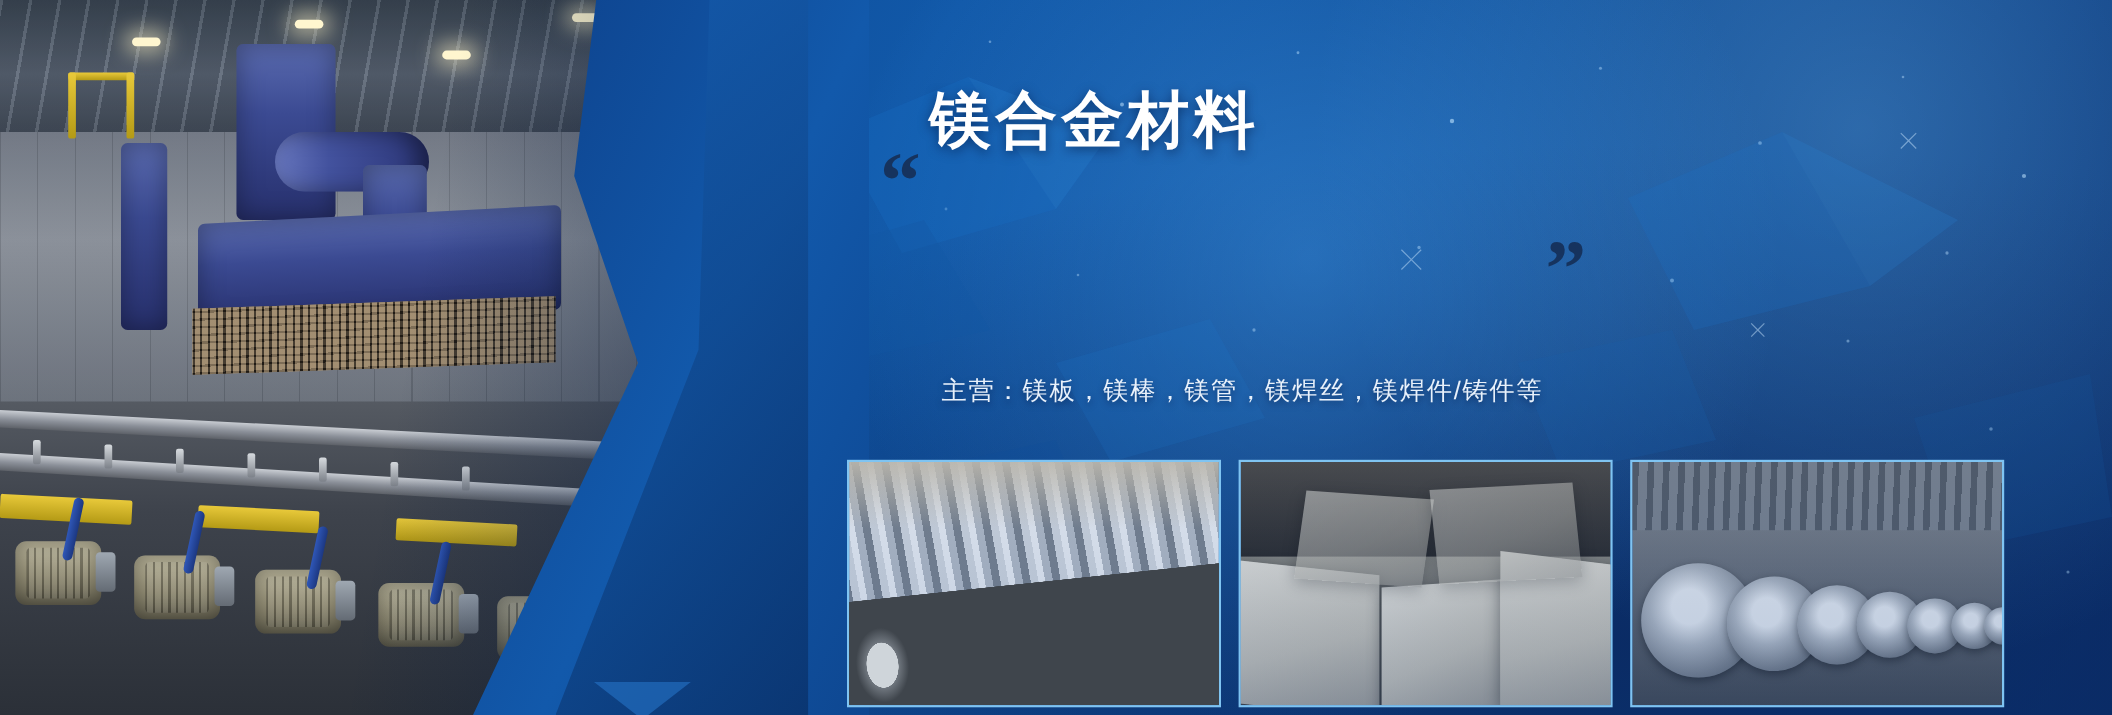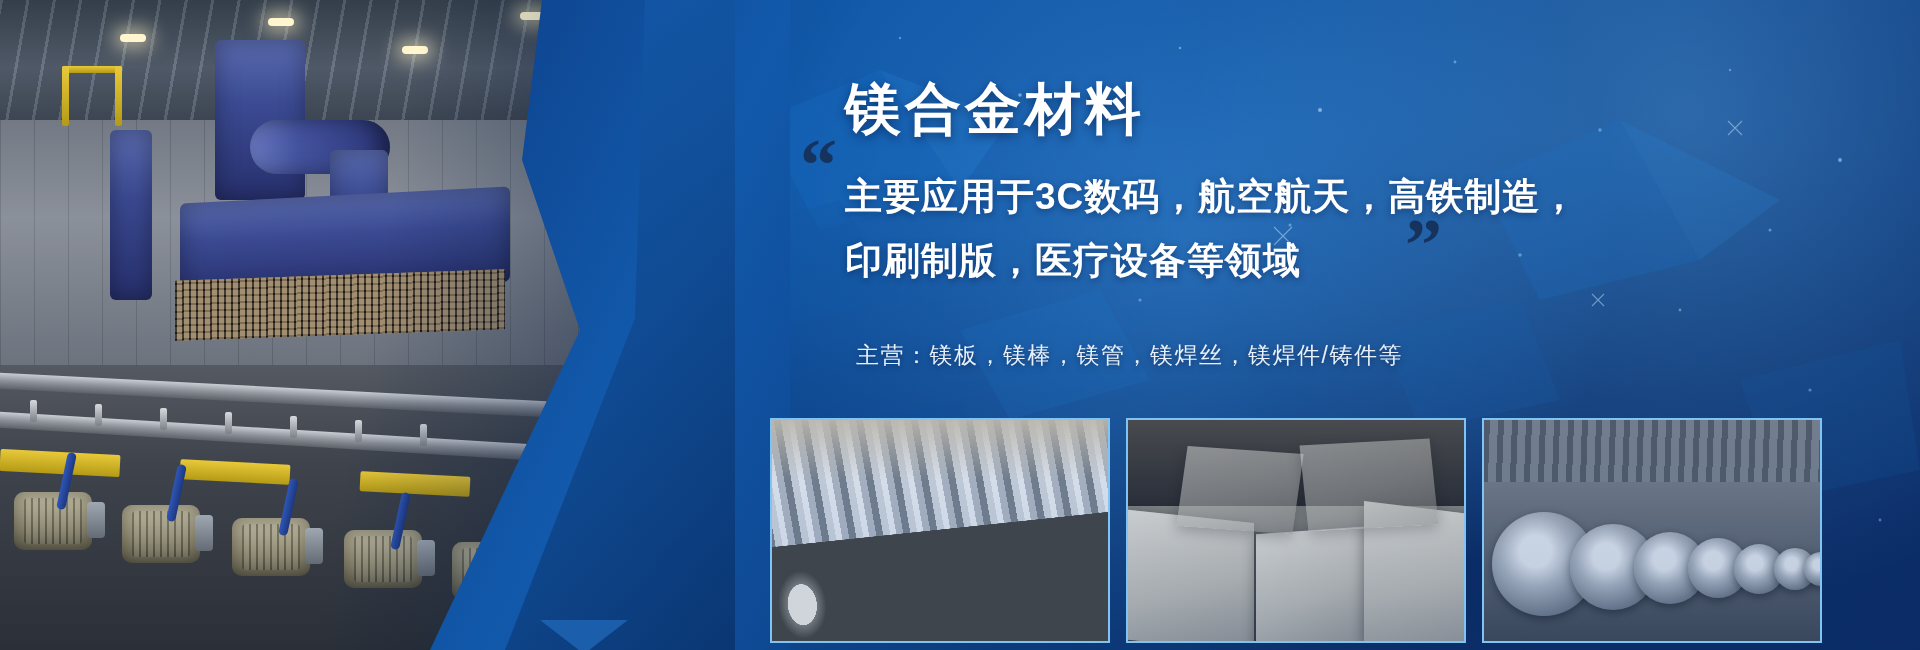--- a/index.html
+++ b/index.html
@@ -302,24 +302,20 @@
   <div class="wedge2"></div>
   <div class="arrow-down"></div>
 
   <div class="content">
 
     <div class="title">镁合金材料</div>
 
     <div class="quote-open">“</div>
     <div class="quote-close">”</div>
 
-    <div class="lead">
-      <span class="ln">主要应用于3C数码，航空航天，高铁制造，</span>
-      <span class="ln">印刷制版，医疗设备等领域</span>
-    </div>
 
     <div class="sub">主营：镁板，镁棒，镁管，镁焊丝，镁焊件/铸件等</div>
 
     <div class="thumbs">
 
       <div class="thumb t1">
         <div class="blue-tint"></div>
       </div>
 
       <div class="thumb t2">

